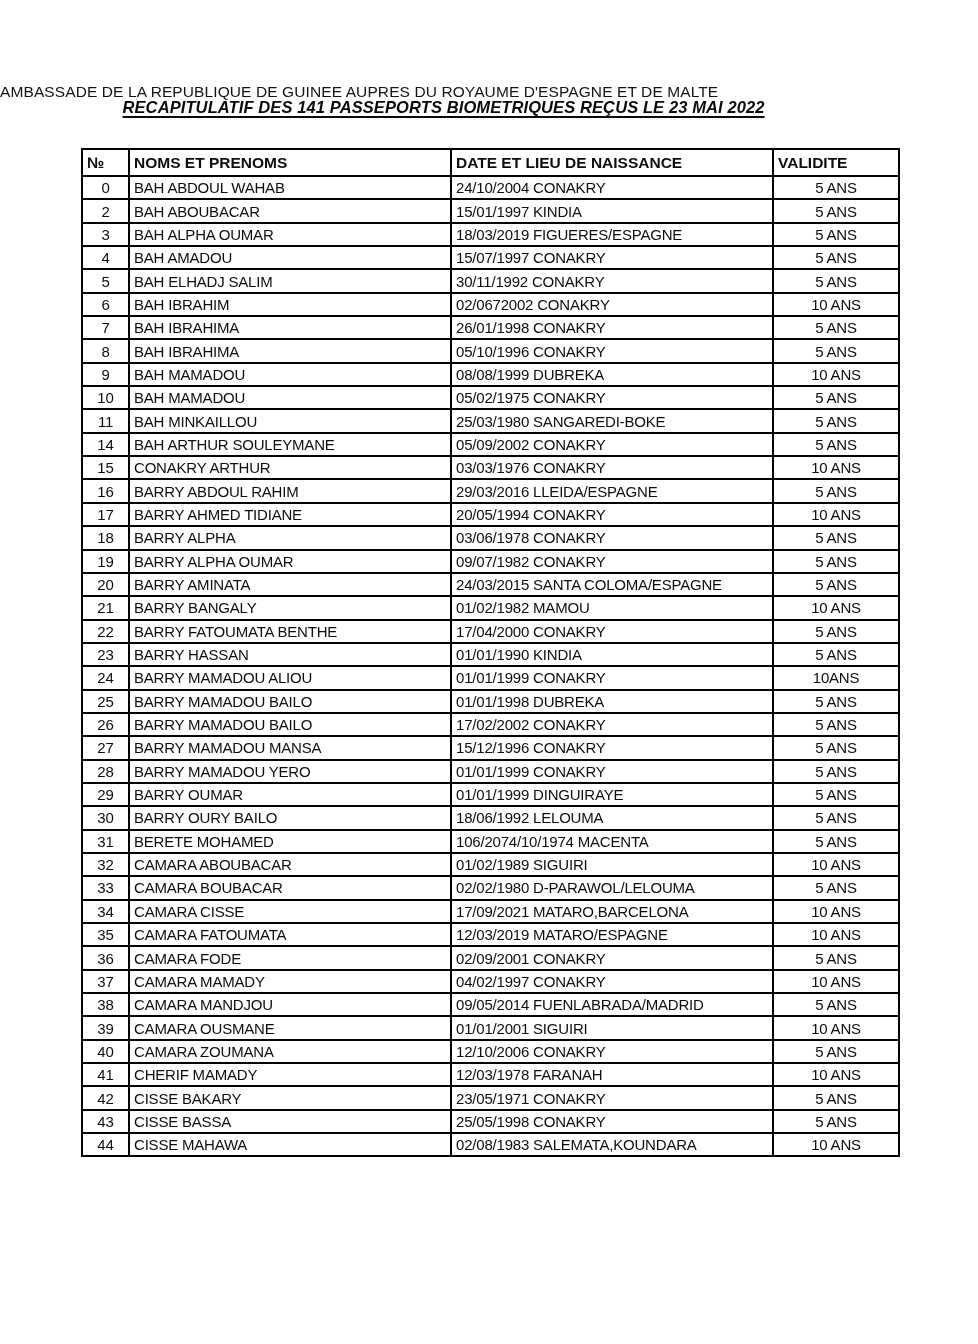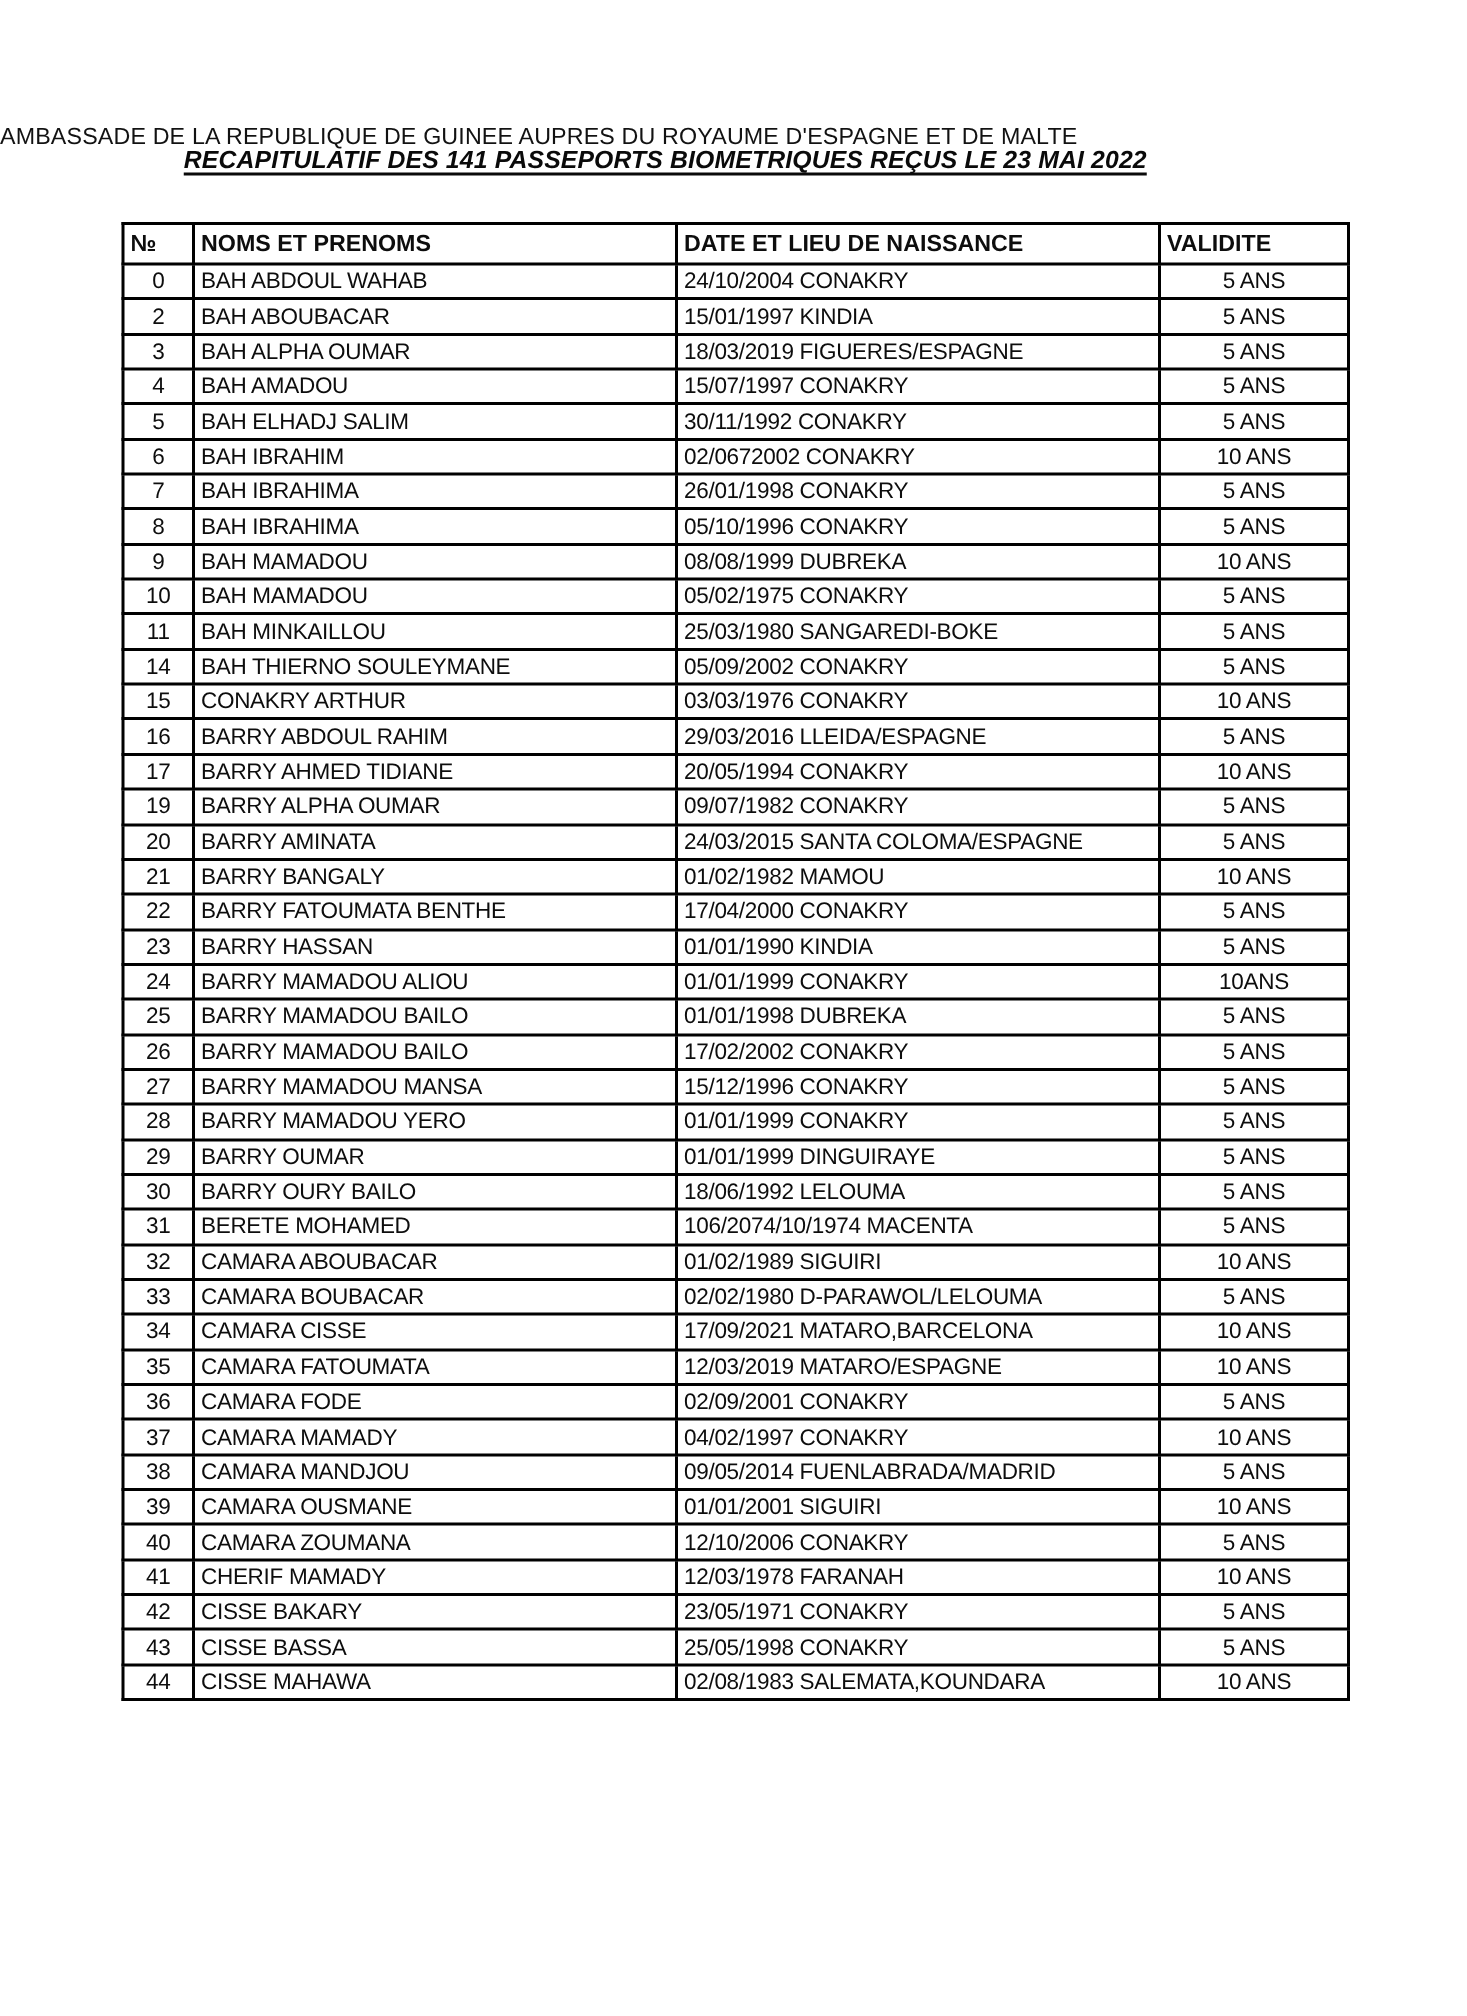--- a/index.html
+++ b/index.html
@@ -150,41 +150,47 @@
           <td class="center">5 ANS</td>
         </tr>
         <tr>
           <td class="center">11</td>
           <td>BAH MINKAILLOU</td>
           <td>25/03/1980 SANGAREDI-BOKE</td>
           <td class="center">5 ANS</td>
         </tr>
         <tr>
           <td class="center">14</td>
-          <td>BAH THIERNO SOULEYMANE</td>
+          <td>BAH ARTHUR SOULEYMANE</td>
           <td>05/09/2002 CONAKRY</td>
           <td class="center">5 ANS</td>
         </tr>
         <tr>
           <td class="center">15</td>
           <td>CONAKRY ARTHUR</td>
           <td>03/03/1976 CONAKRY</td>
           <td class="center">10 ANS</td>
         </tr>
         <tr>
           <td class="center">16</td>
           <td>BARRY ABDOUL RAHIM</td>
           <td>29/03/2016 LLEIDA/ESPAGNE</td>
           <td class="center">5 ANS</td>
         </tr>
         <tr>
           <td class="center">17</td>
           <td>BARRY AHMED TIDIANE</td>
           <td>20/05/1994 CONAKRY</td>
           <td class="center">10 ANS</td>
+        </tr>
+        <tr>
+          <td class="center">18</td>
+          <td>BARRY ALPHA</td>
+          <td>03/06/1978 CONAKRY</td>
+          <td class="center">5 ANS</td>
         </tr>
         <tr>
           <td class="center">19</td>
           <td>BARRY ALPHA OUMAR</td>
           <td>09/07/1982 CONAKRY</td>
           <td class="center">5 ANS</td>
         </tr>
         <tr>
           <td class="center">20</td>
           <td>BARRY AMINATA</td>

